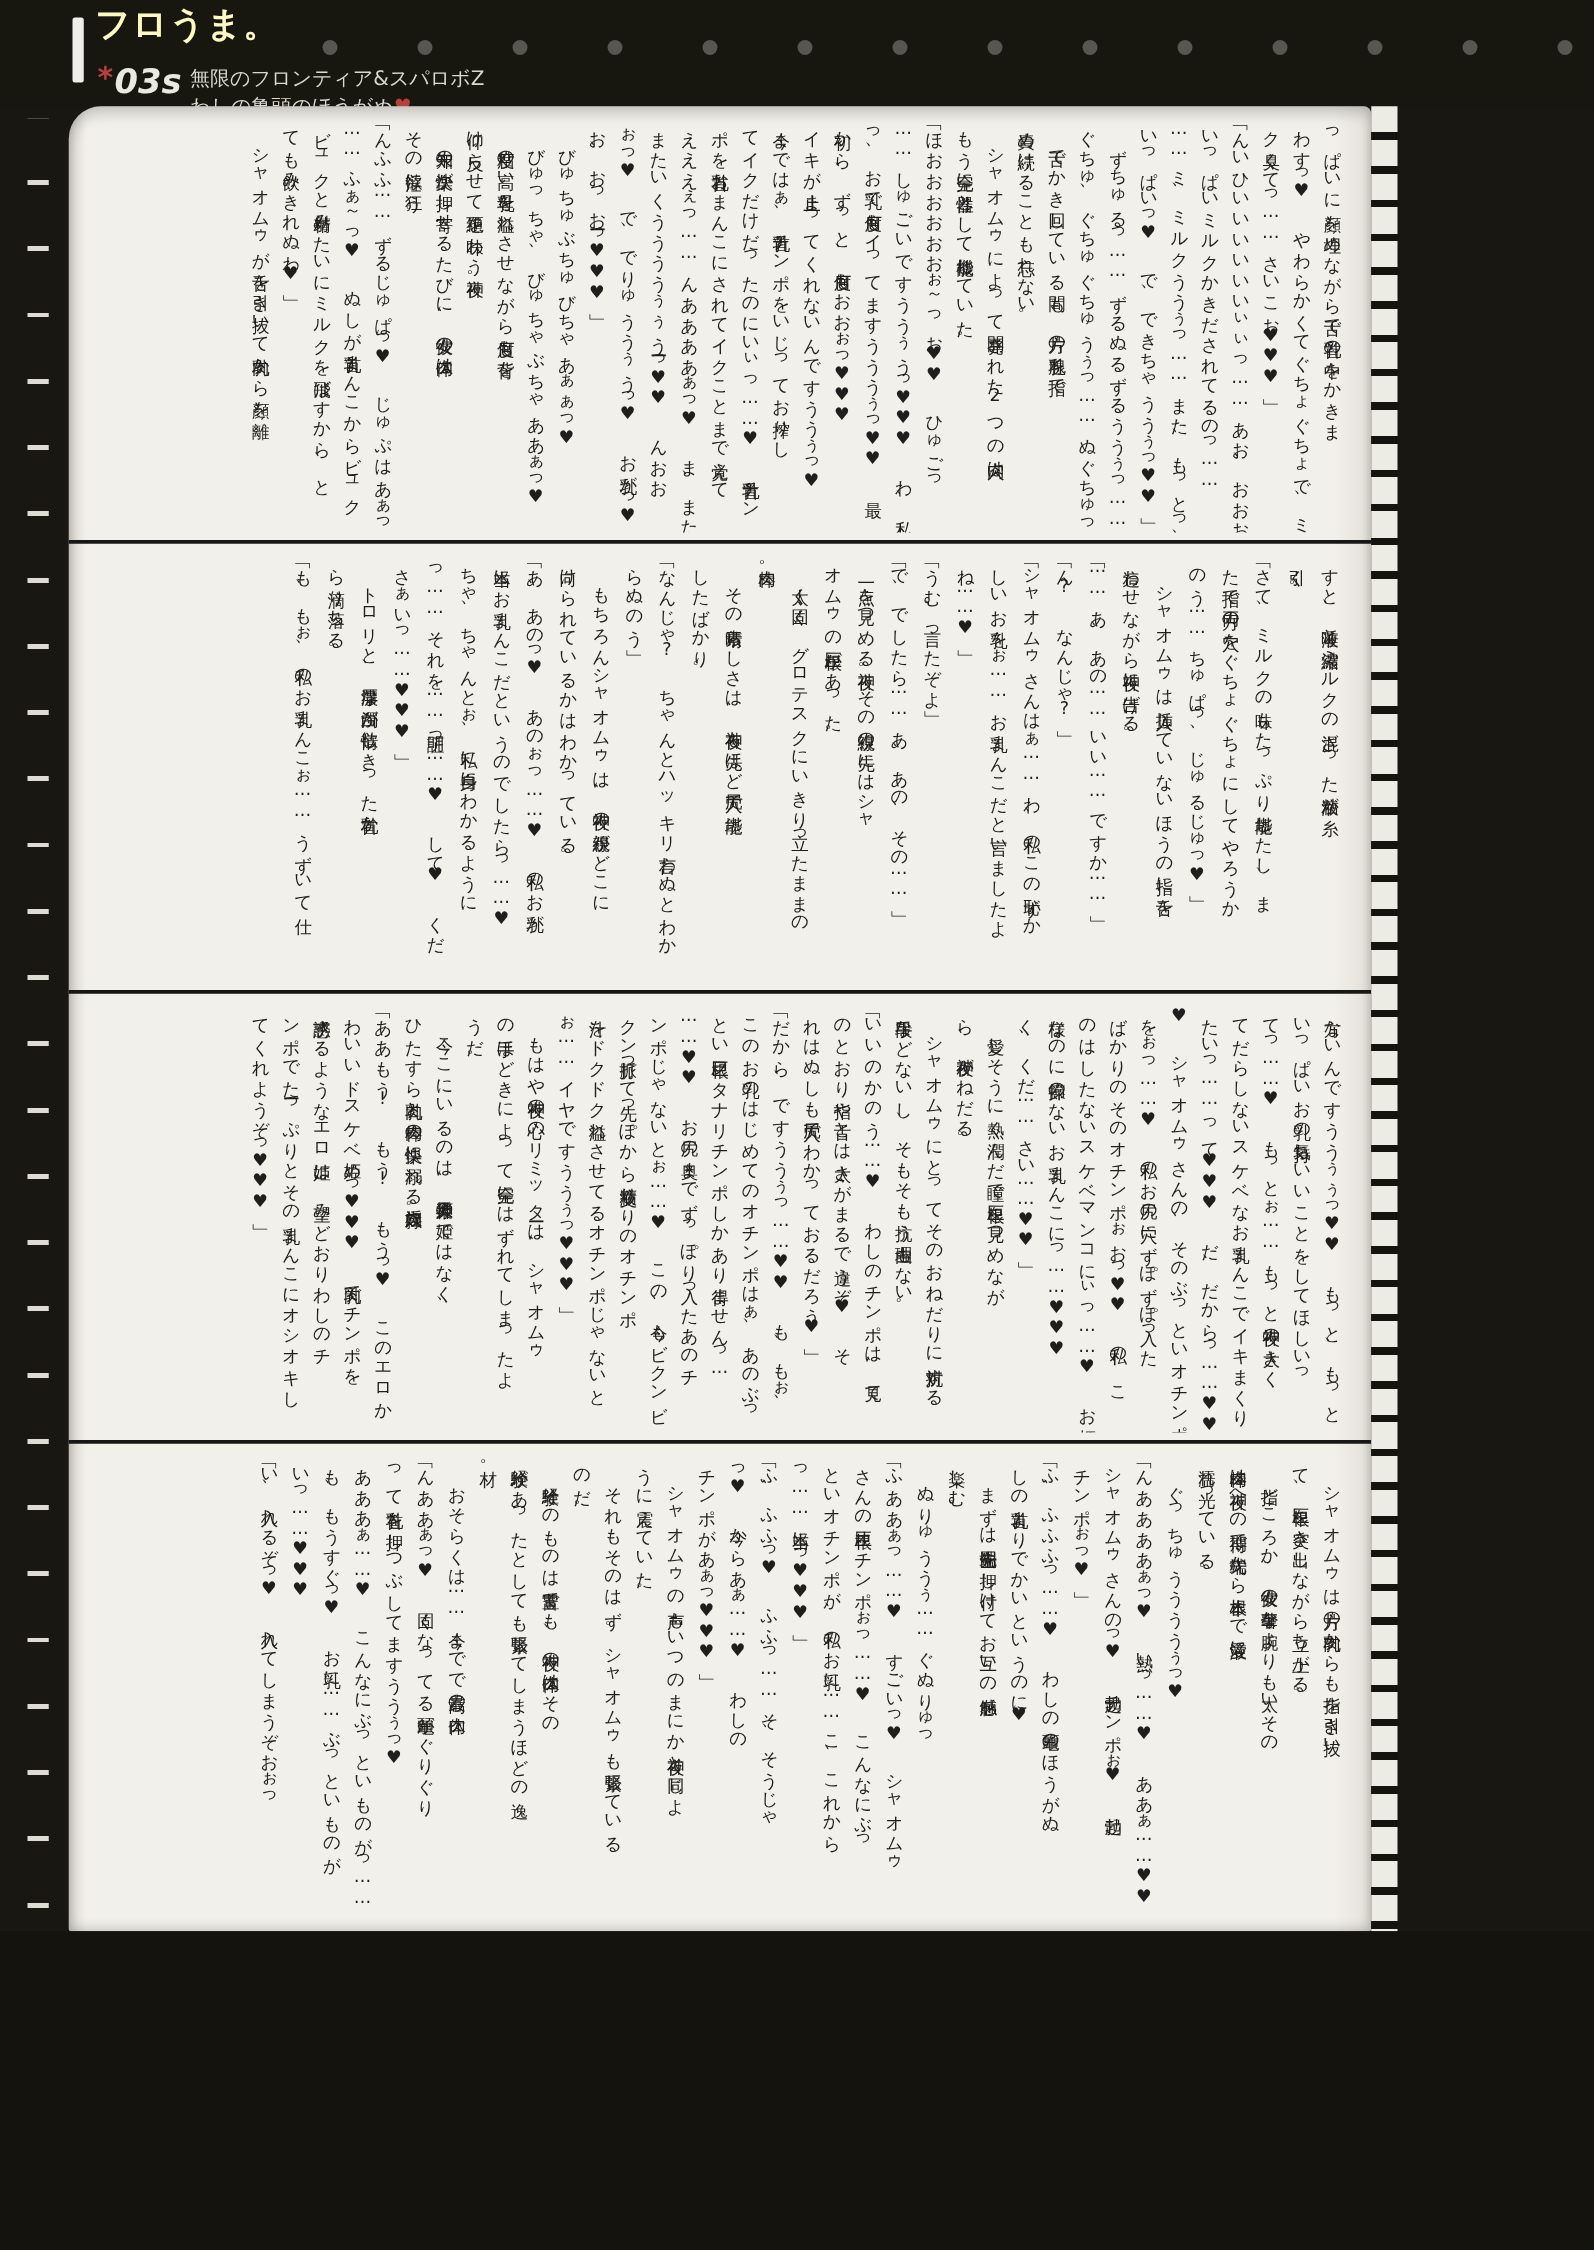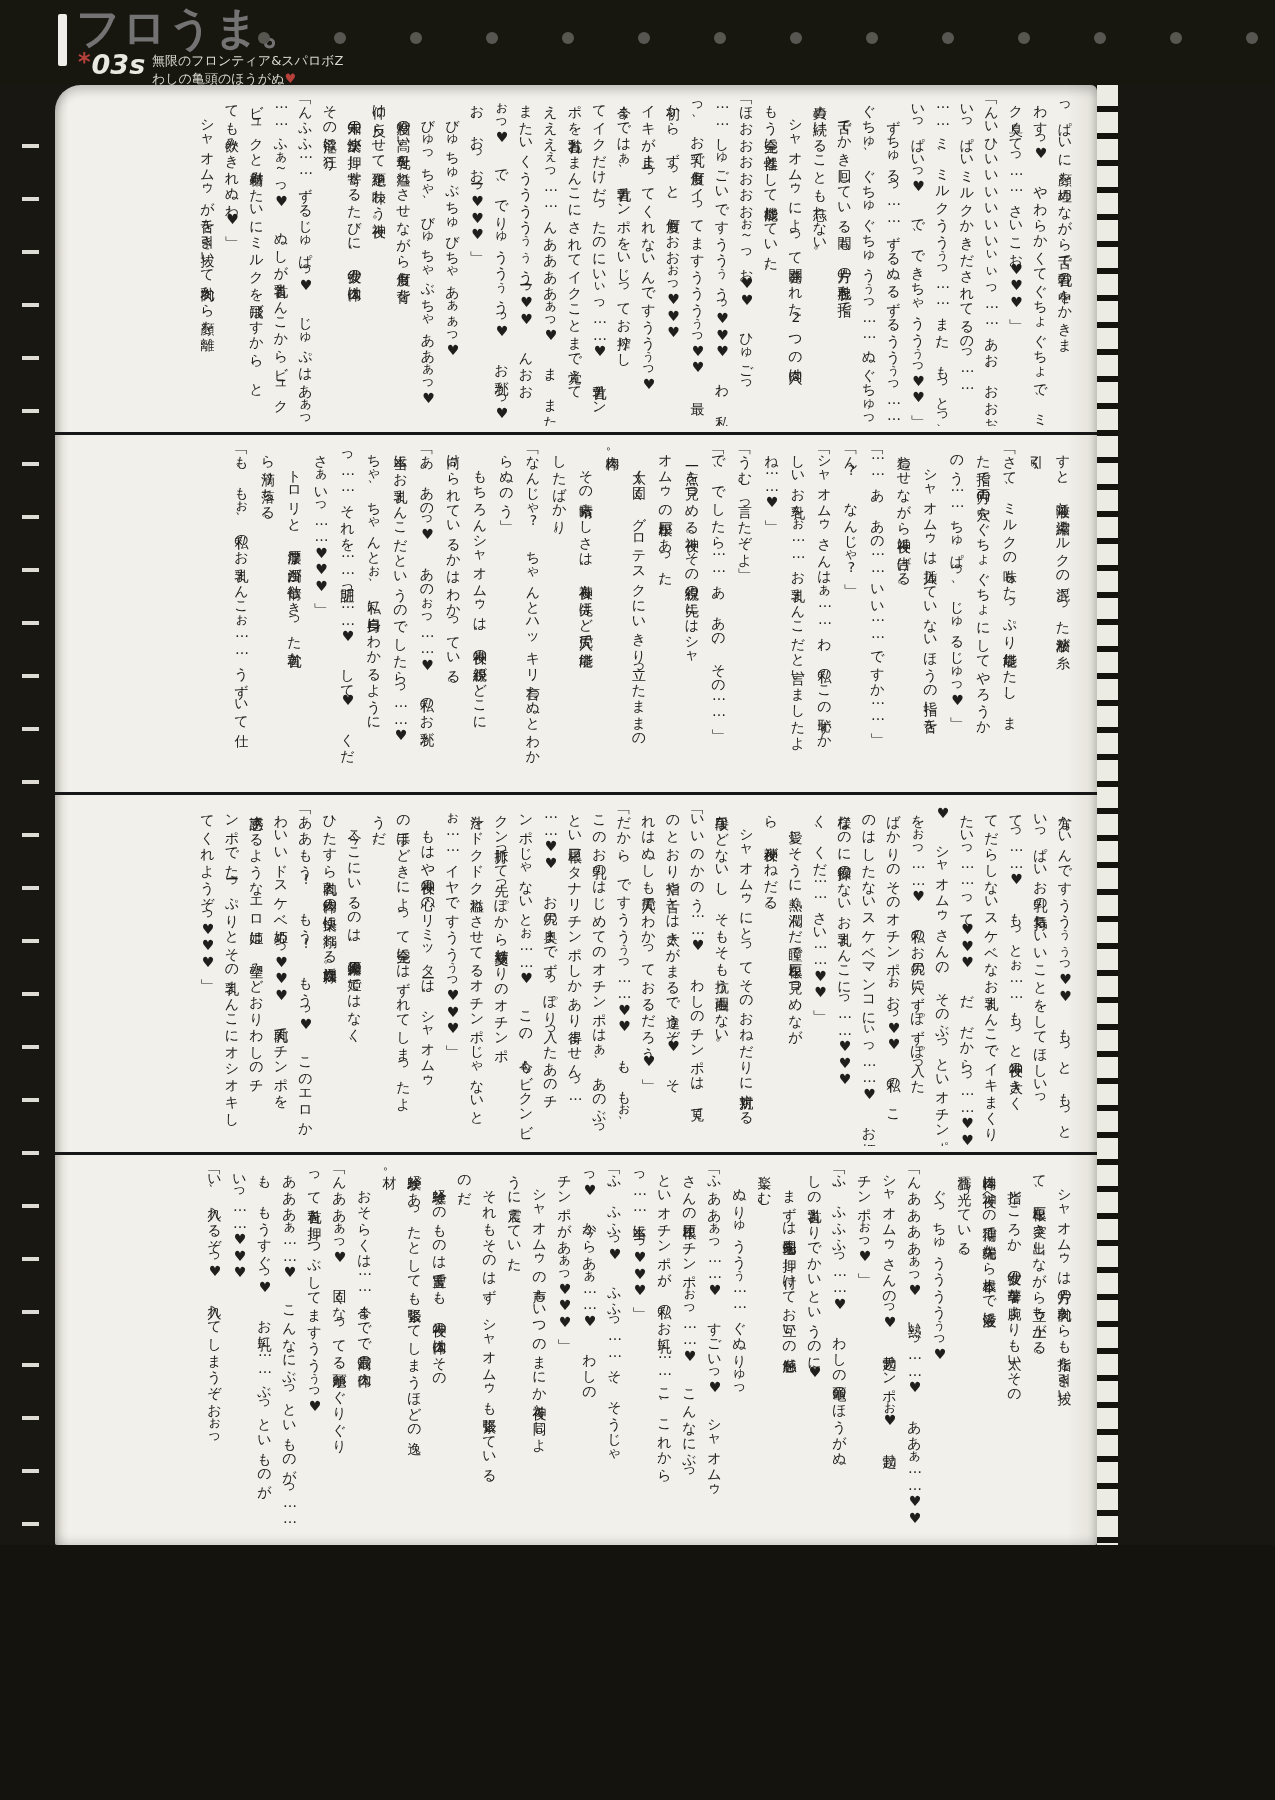--- a/index.html
+++ b/index.html
@@ -7,25 +7,25 @@
     width:1275px;height:1800px;position:relative;overflow:hidden;
     background:#181712;
     font-family:"DejaVu Sans",sans-serif;
   }
   .frame{position:absolute;inset:0;}
   
   .header{position:absolute;left:0;top:0;width:1275px;height:85px;background:#17160f;}
   .logo-bar{position:absolute;left:58px;top:14px;width:9px;height:52px;background:#efeee8;border-radius:2px;}
   .logo-title{
     position:absolute;left:76px;top:6px;
-    color:#737373;font-size:44px;font-weight:bold;letter-spacing:1px;line-height:1;
+    color:#fef9c3;font-size:28px;font-weight:bold;letter-spacing:1px;line-height:1;
   }
   .issue-row{position:absolute;left:78px;top:50px;color:#e9e8e1;font-size:27px;font-weight:bold;line-height:1;font-style:italic;}
   .issue-star{color:#b5413a;font-size:24px;vertical-align:4px;margin-right:1px;}
-  .subtitle{position:absolute;left:152px;top:52px;color:#d9d8cf;font-size:13px;line-height:1.35;white-space:nowrap;}
+  .subtitle{position:absolute;left:152px;top:52px;color:#d9d8cf;font-size:16px;line-height:1.35;white-space:nowrap;}
   .red-heart{color:#b5413a;}
   
   .dots{position:absolute;display:flex;align-items:center;}
   .dots .dot{border-radius:50%;flex:0 0 auto;}
   .header-dots{left:258px;top:32px;width:1000px;justify-content:space-between;}
   .header-dots .dot{width:12px;height:12px;background:#585650;}
   
   .left-ticks{
     position:absolute;left:22px;top:95px;width:17px;height:1445px;
     background:repeating-linear-gradient(to bottom, transparent 0 49px, #dedcd4 49px 53px);

